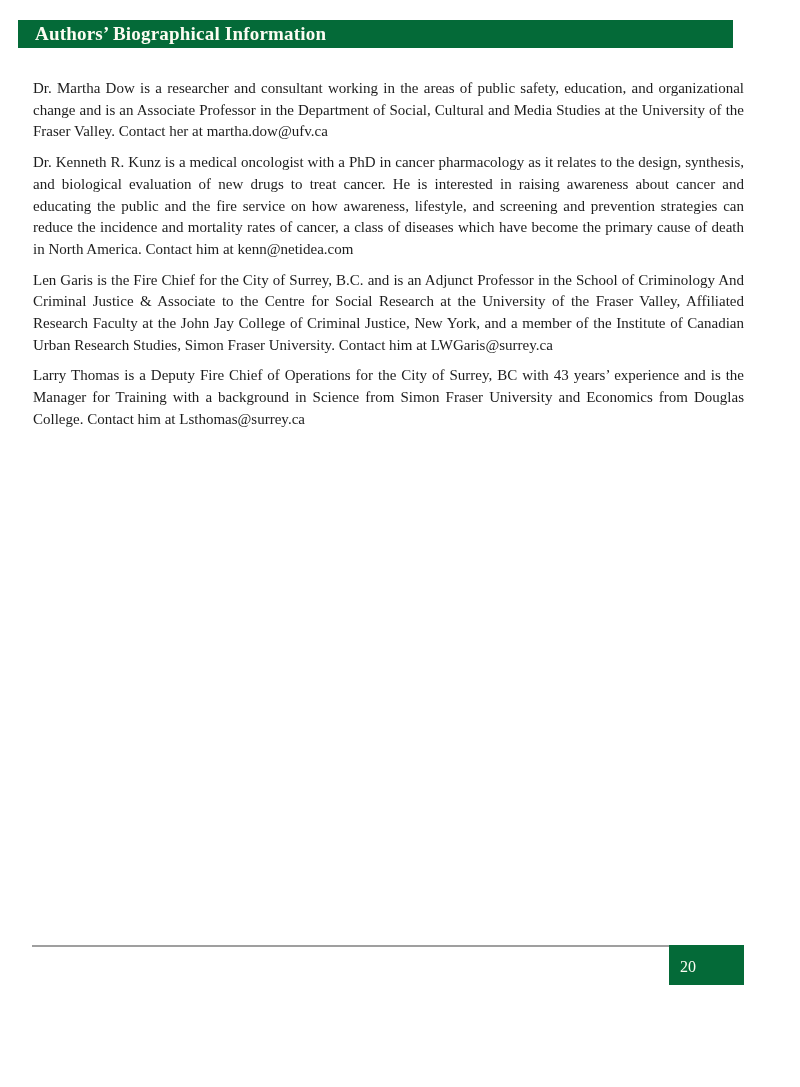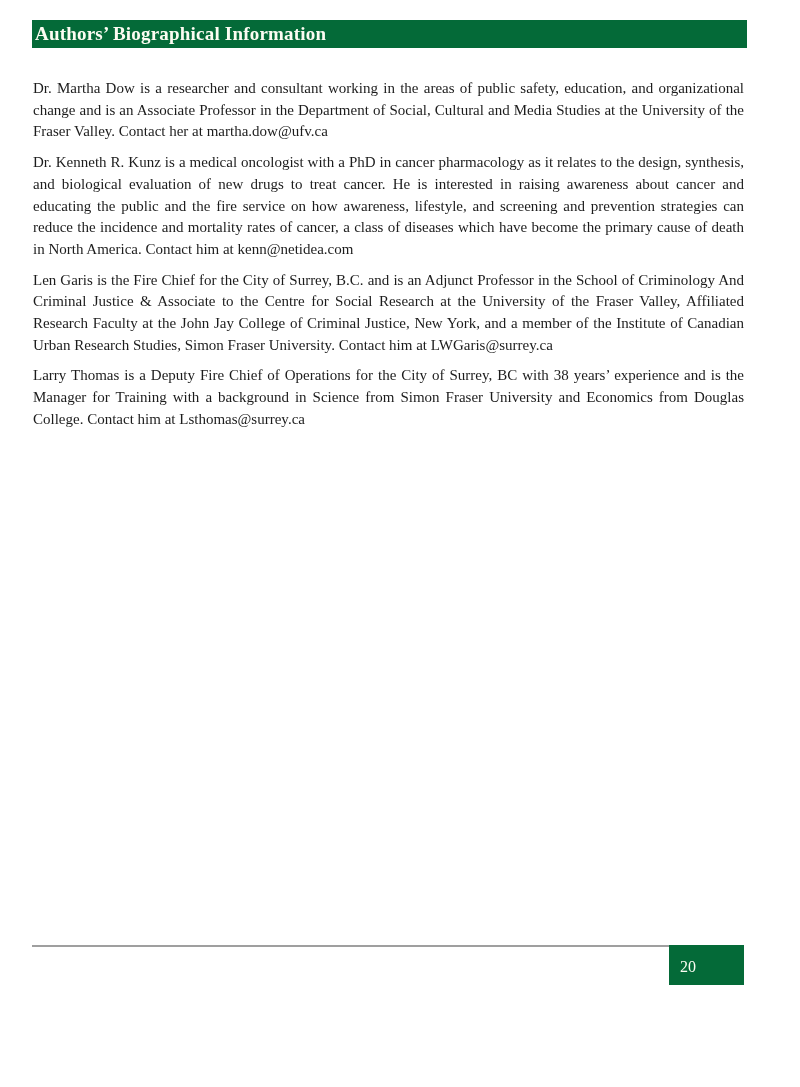--- a/index.html
+++ b/index.html
@@ -9,29 +9,29 @@
   }
   body {
     width: 800px;
     height: 1087px;
     position: relative;
     font-family: "Liberation Serif", "DejaVu Serif", serif;
     overflow: hidden;
   }
   .header-bar {
     position: absolute;
-    left: 32px;
+    left: 18px;
     top: 20px;
     width: 715px;
     height: 28px;
     background: var(--accent-green, #046a38);
     display: flex;
     align-items: center;
     box-sizing: border-box;
-    padding-left: 3px;
+    padding-left: 17px;
   }
   .header-bar .section-title {
     color: var(--header-text, #fcfcf2);
     font-size: 19px;
     font-weight: bold;
     letter-spacing: 0.2px;
     white-space: nowrap;
   }
   .content {
     position: absolute;
@@ -76,20 +76,20 @@
 <body>
 
 <div class="header-bar">
   <span class="section-title">Authors’ Biographical Information</span>
 </div>
 
 <div class="content">
   <p class="bio">Dr. Martha Dow is a researcher and consultant working in the areas of public safety, education, and organizational change and is an Associate Professor in the Department of Social, Cultural and Media Studies at the University of the Fraser Valley. Contact her at martha.dow@ufv.ca</p>
   <p class="bio">Dr. Kenneth R. Kunz is a medical oncologist with a PhD in cancer pharmacology as it relates to the design, synthesis, and biological evaluation of new drugs to treat cancer. He is interested in raising awareness about cancer and educating the public and the fire service on how awareness, lifestyle, and screening and prevention strategies can reduce the incidence and mortality rates of cancer, a class of diseases which have become the primary cause of death in North America. Contact him at kenn@netidea.com</p>
   <p class="bio">Len Garis is the Fire Chief for the City of Surrey, B.C. and is an Adjunct Professor in the School of Criminology And Criminal Justice &amp; Associate to the Centre for Social Research at the University of the Fraser Valley, Affiliated Research Faculty at the John Jay College of Criminal Justice, New York, and a member of the Institute of Canadian Urban Research Studies, Simon Fraser University. Contact him at LWGaris@surrey.ca</p>
-  <p class="bio">Larry Thomas is a Deputy Fire Chief of Operations for the City of Surrey, BC with 38 years’ experience and is the Manager for Training with a background in Science from Simon Fraser University and Economics from Douglas College. Contact him at Lsthomas@surrey.ca</p>
+  <p class="bio">Larry Thomas is a Deputy Fire Chief of Operations for the City of Surrey, BC with 43 years’ experience and is the Manager for Training with a background in Science from Simon Fraser University and Economics from Douglas College. Contact him at Lsthomas@surrey.ca</p>
 </div>
 
 <div class="footer-divider"></div>
 
 <div class="page-number-box">
   <span class="page-number">20</span>
 </div>
 
 </body></html>

